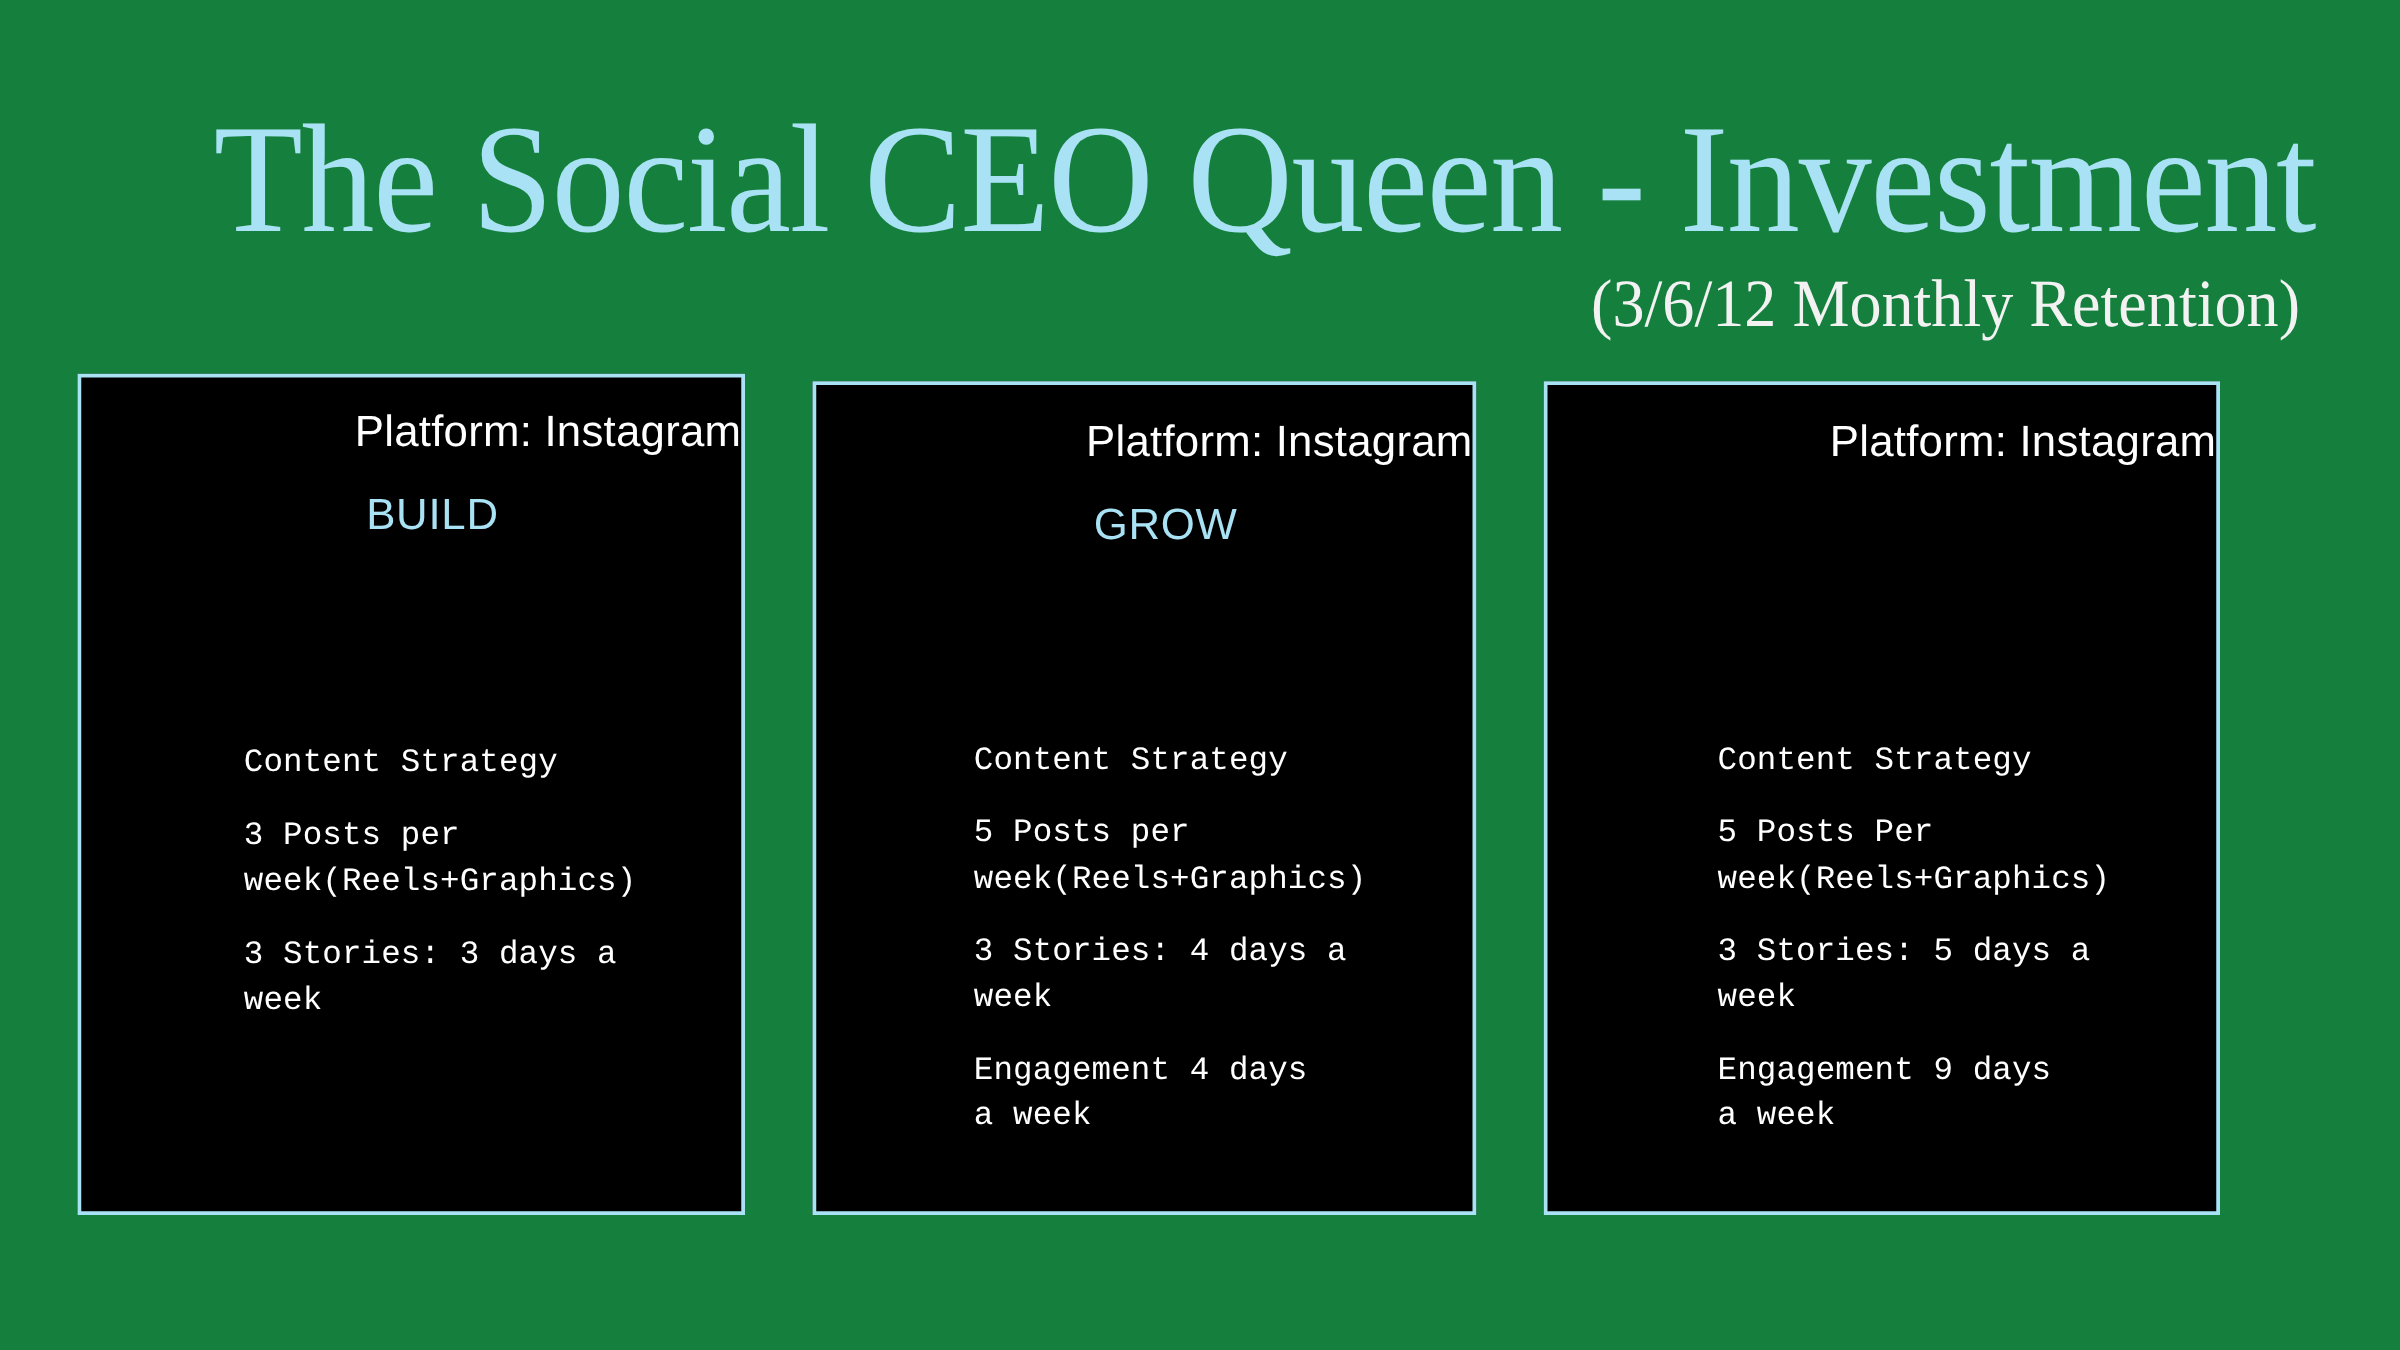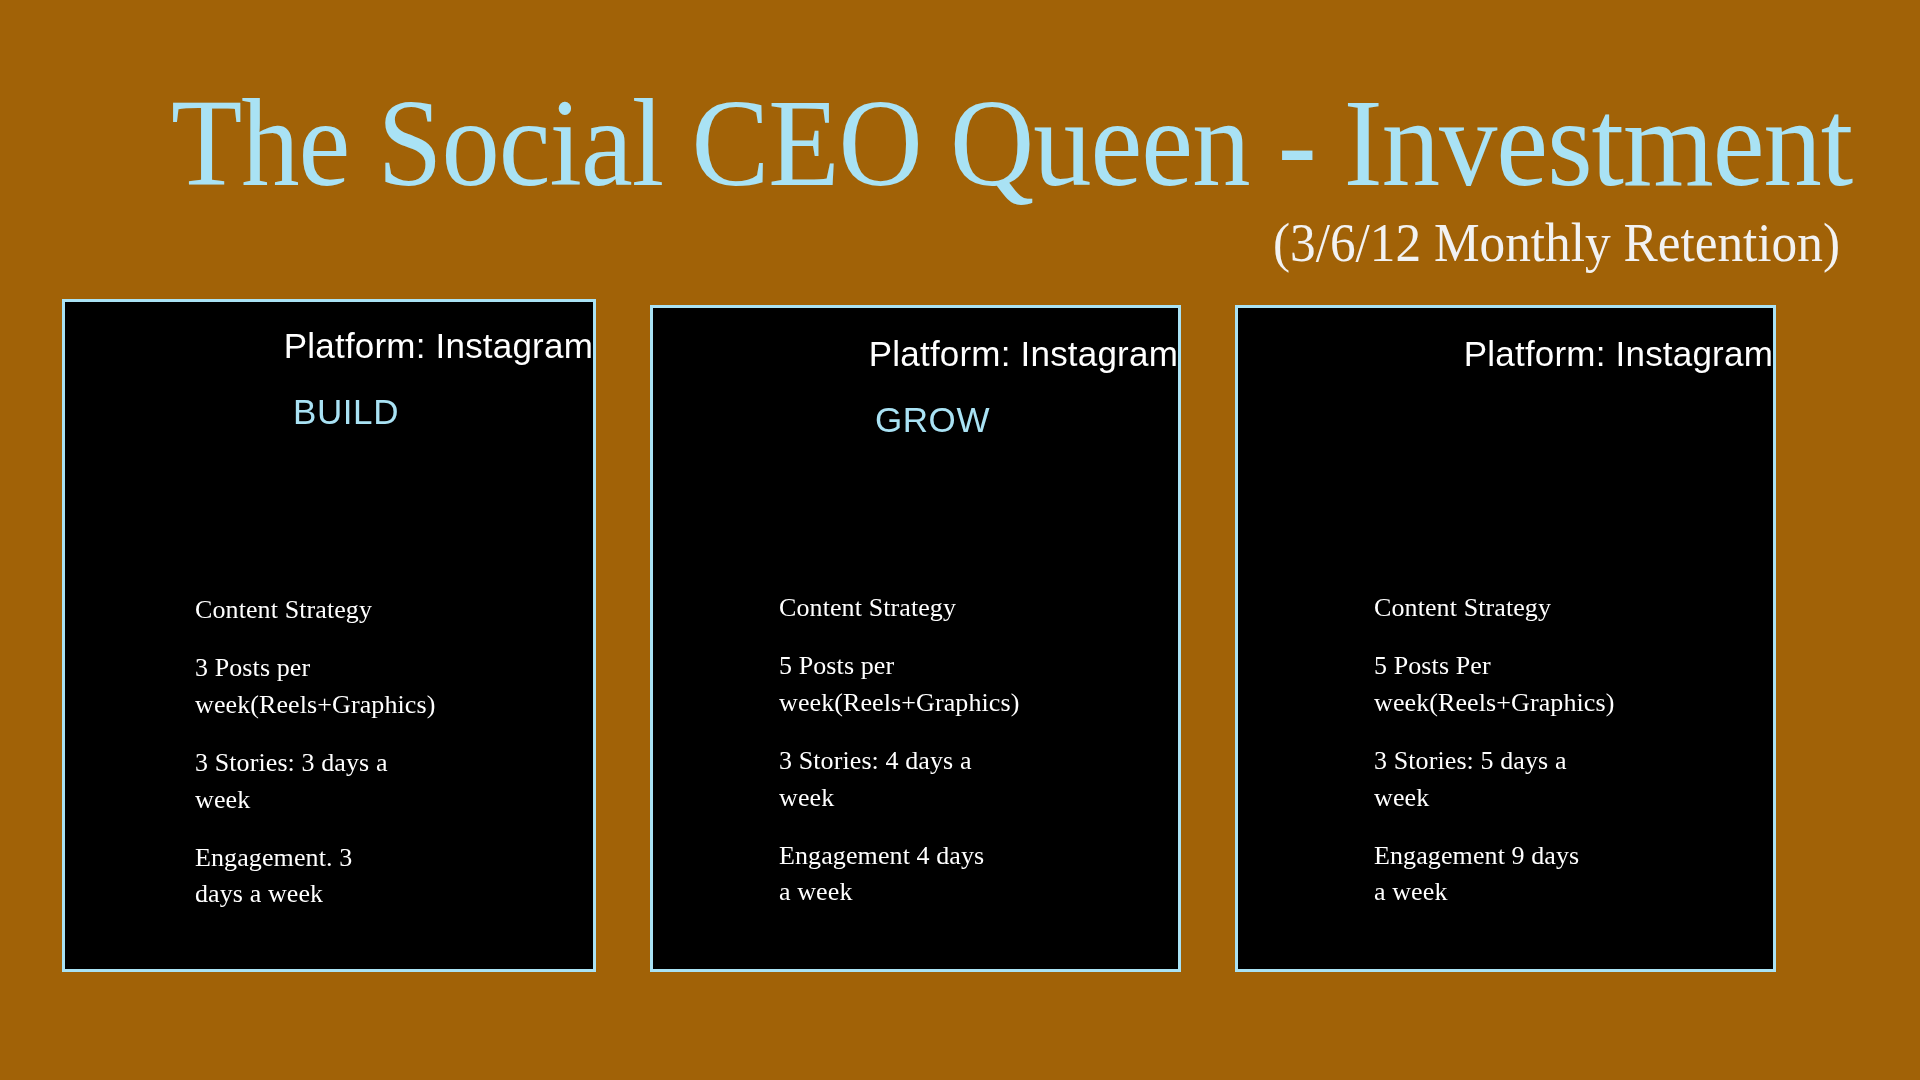--- a/index.html
+++ b/index.html
@@ -5,21 +5,21 @@
   * { margin:0; padding:0; box-sizing:border-box; }
   html, body {
     width:1920px; height:1080px;
     background:#000000;
     overflow:hidden;
     font-family:"Liberation Sans", sans-serif;
   }
   #slide {
     position:relative;
     width:1920px; height:1080px;
-    background:#a16207;
+    background:#15803d;
   }
 
   
   #header {
     position:absolute;
     left:0; top:0;
     width:1920px;
   }
   #main-title {
     position:absolute;
@@ -95,21 +95,21 @@
 
   .card-body {
     position:absolute;
     left:0; right:0;
   }
   #card-0 .card-body { top:290px; padding-left:130px; padding-right:26px; }
   #card-1 .card-body { top:282px; padding-left:126px; padding-right:26px; }
   #card-2 .card-body { top:282px; padding-left:136px; padding-right:26px; }
 
   .body-line {
-    font-family:Liberation Serif, serif;
+    font-family:Liberation Mono, monospace;
     font-size:26px;
     font-weight:300;
     color:#ffffff;
     line-height:1.42;
     letter-spacing:0.1px;
     text-align:left;
     white-space:pre-line;
   }
   .body-line + .body-line { margin-top:21px; }
 </style>
@@ -127,22 +127,20 @@
     <div class="card-head">
       <div class="platform">Platform: Instagram</div>
       <div class="tier">BUILD</div>
     </div>
     <div class="card-body">
       <div class="body-line">Content Strategy</div>
       <div class="body-line">3 Posts per
 week(Reels+Graphics)</div>
       <div class="body-line">3 Stories: 3 days a
 week</div>
-      <div class="body-line">Engagement. 3
-days a week</div>
     </div>
   </div>
 
   <div class="card" id="card-1">
     <div class="card-head">
       <div class="platform">Platform: Instagram</div>
       <div class="tier">GROW</div>
     </div>
     <div class="card-body">
       <div class="body-line">Content Strategy</div>

